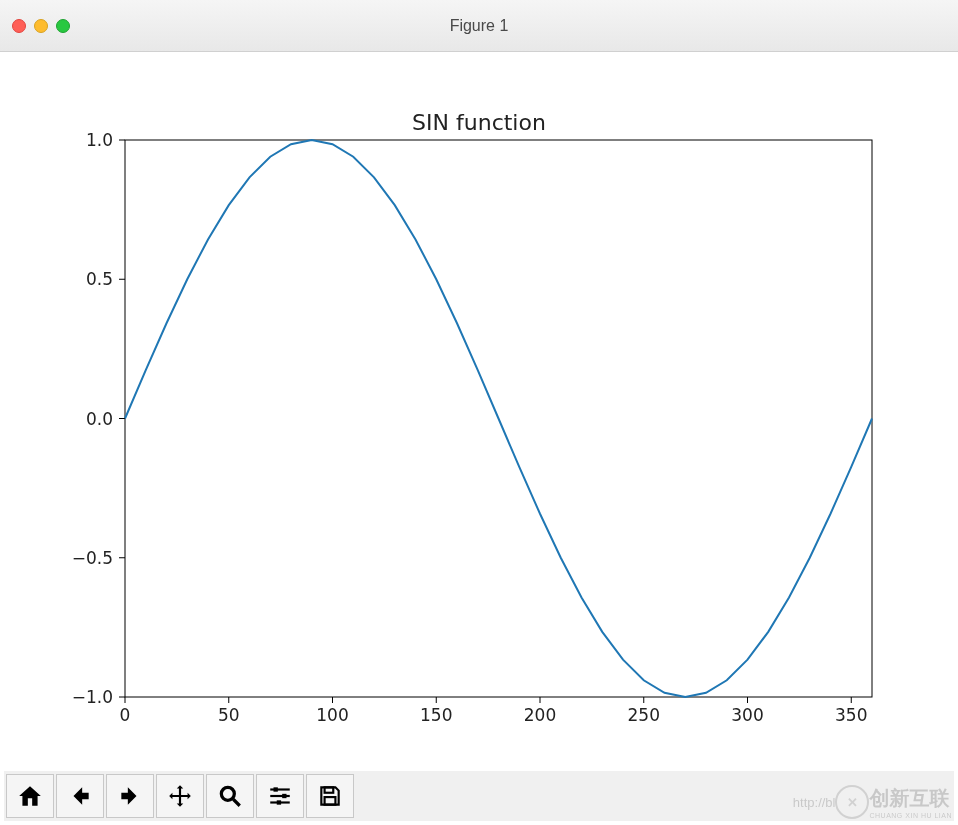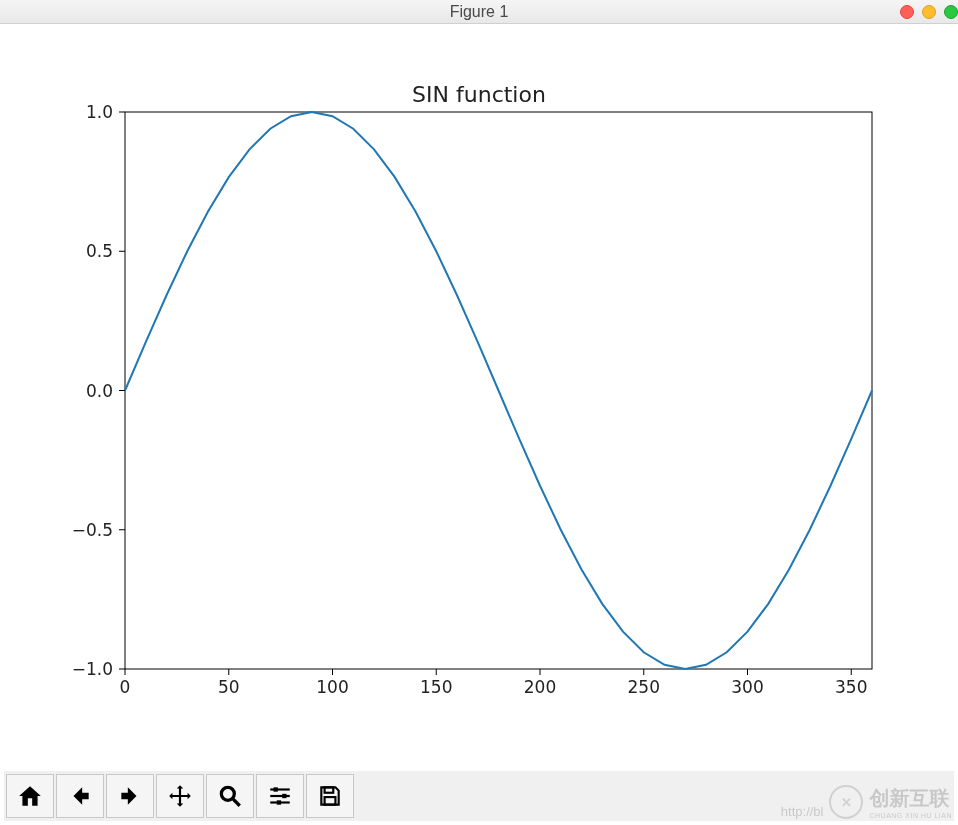--- a/index.html
+++ b/index.html
@@ -5,27 +5,26 @@
   * { box-sizing: border-box; margin: 0; padding: 0; }
   body {
     width: 958px;
     height: 825px;
     font-family: -apple-system, "Helvetica Neue", Arial, sans-serif;
     background: #fff;
     overflow: hidden;
     position: relative;
   }
   .titlebar {
-    height: 24px;
+    height: 52px;
     background: linear-gradient(#f5f5f5, #e8e8e8);
     border-bottom: 1px solid #d0d0d0;
     display: flex;
     align-items: center;
     position: relative;
-    justify-content: flex-end;
   }
   .traffic-lights {
     display: flex;
     gap: 8px;
     padding-left: 12px;
   }
   .tl { width: 14px; height: 14px; border-radius: 50%; }
   .tl.red { background: #ff5f57; border: 1px solid #e24640; }
   .tl.yellow { background: #febc2e; border: 1px solid #d8a221; }
   .tl.green { background: #28c840; border: 1px solid #1fa232; }
@@ -88,22 +87,21 @@
   }
   .tool-btn svg { width: 26px; height: 26px; }
   .watermark {
     position: absolute;
     right: 6px;
     bottom: 6px;
     opacity: 0.25;
     font-size: 13px;
     color: #555;
     display: flex;
-    align-items: flex-end;
-    gap: 6px;
+    align-items: center;
     pointer-events: none;
   }
   .watermark .logo {
     width: 34px; height: 34px;
     border: 2px solid #777;
     border-radius: 50%;
     display:flex;align-items:center;justify-content:center;
     font-weight:bold; color:#777;
   }
 </style>

